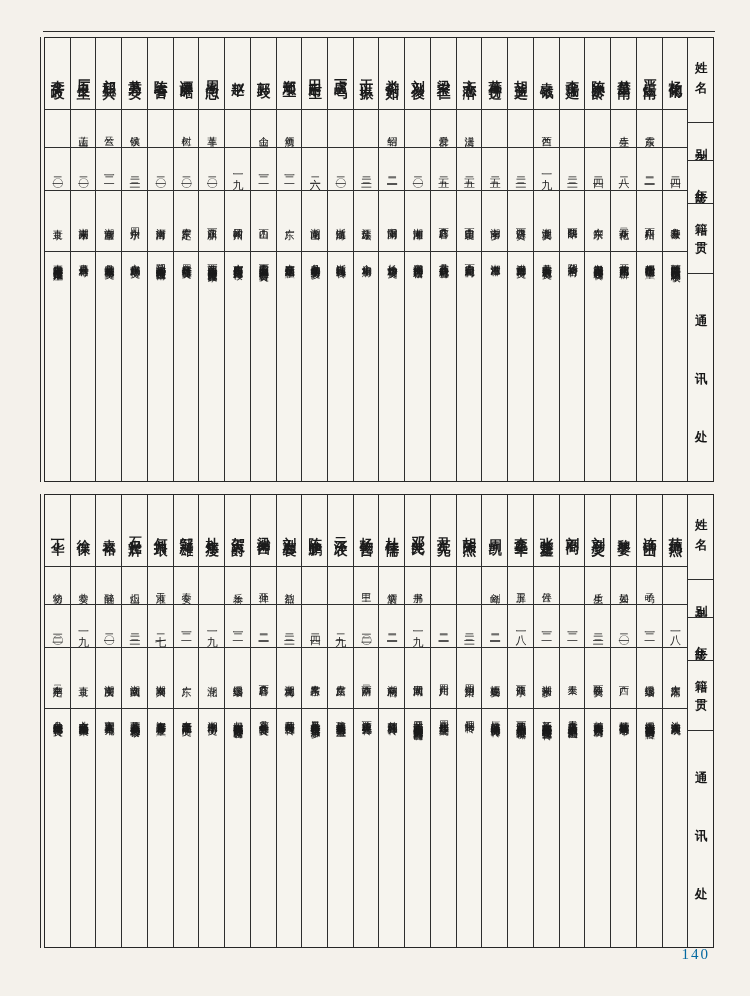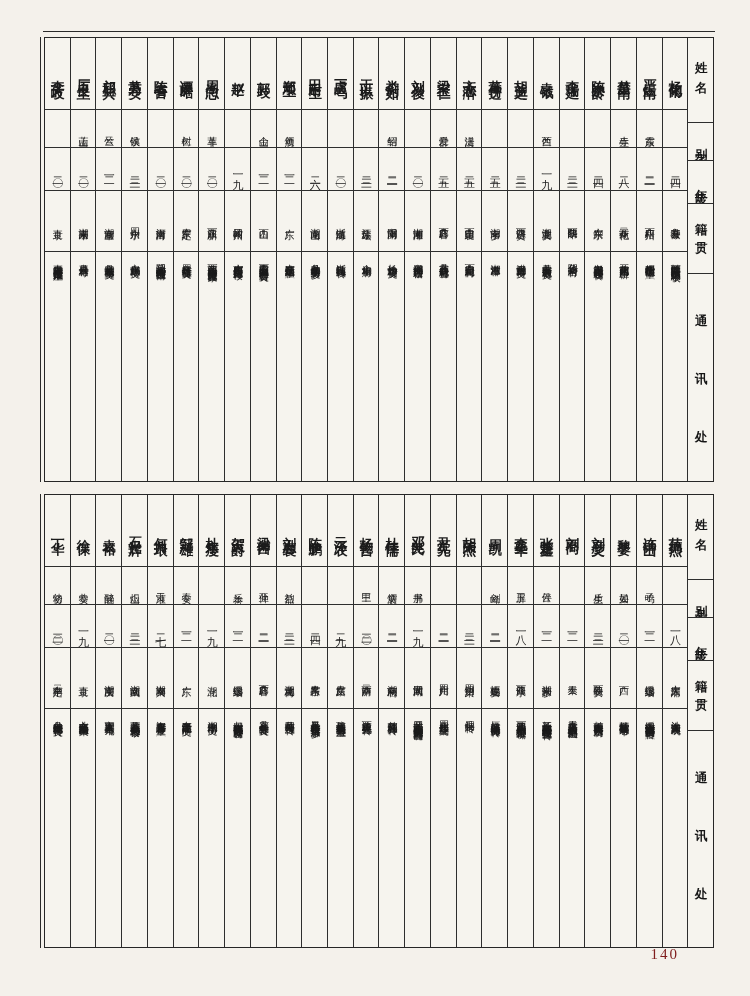--- a/index.html
+++ b/index.html
@@ -43,22 +43,22 @@
   .addr{font-size:10px;line-height:12.5px;letter-spacing:0.5px;}
 
   .hcell{font-weight:bold;font-size:12.5px;color:#161616;}
   .hc-name{letter-spacing:20px;justify-content:flex-start;padding-top:13px;}
   .hc-byname{letter-spacing:4px;}
   .hc-age{letter-spacing:3px;}
   .hc-origin{letter-spacing:18px;justify-content:flex-start;padding-top:9px;}
   .hc-addr{letter-spacing:58px;justify-content:flex-start;padding-top:30px;}
 
   .page-number{
-    position:absolute;right:71px;top:946px;
-    font-size:15px;color:#7f1d1d;letter-spacing:2px;
+    position:absolute;right:40px;top:946px;
+    font-size:15px;color:#0369a1;letter-spacing:2px;
     font-family:"Liberation Serif","DejaVu Serif",serif;
   }
 </style>
 </head>
 <body>
 
 <div class="page">
 
   <div class="table t1">
     <div class="col hcol">

